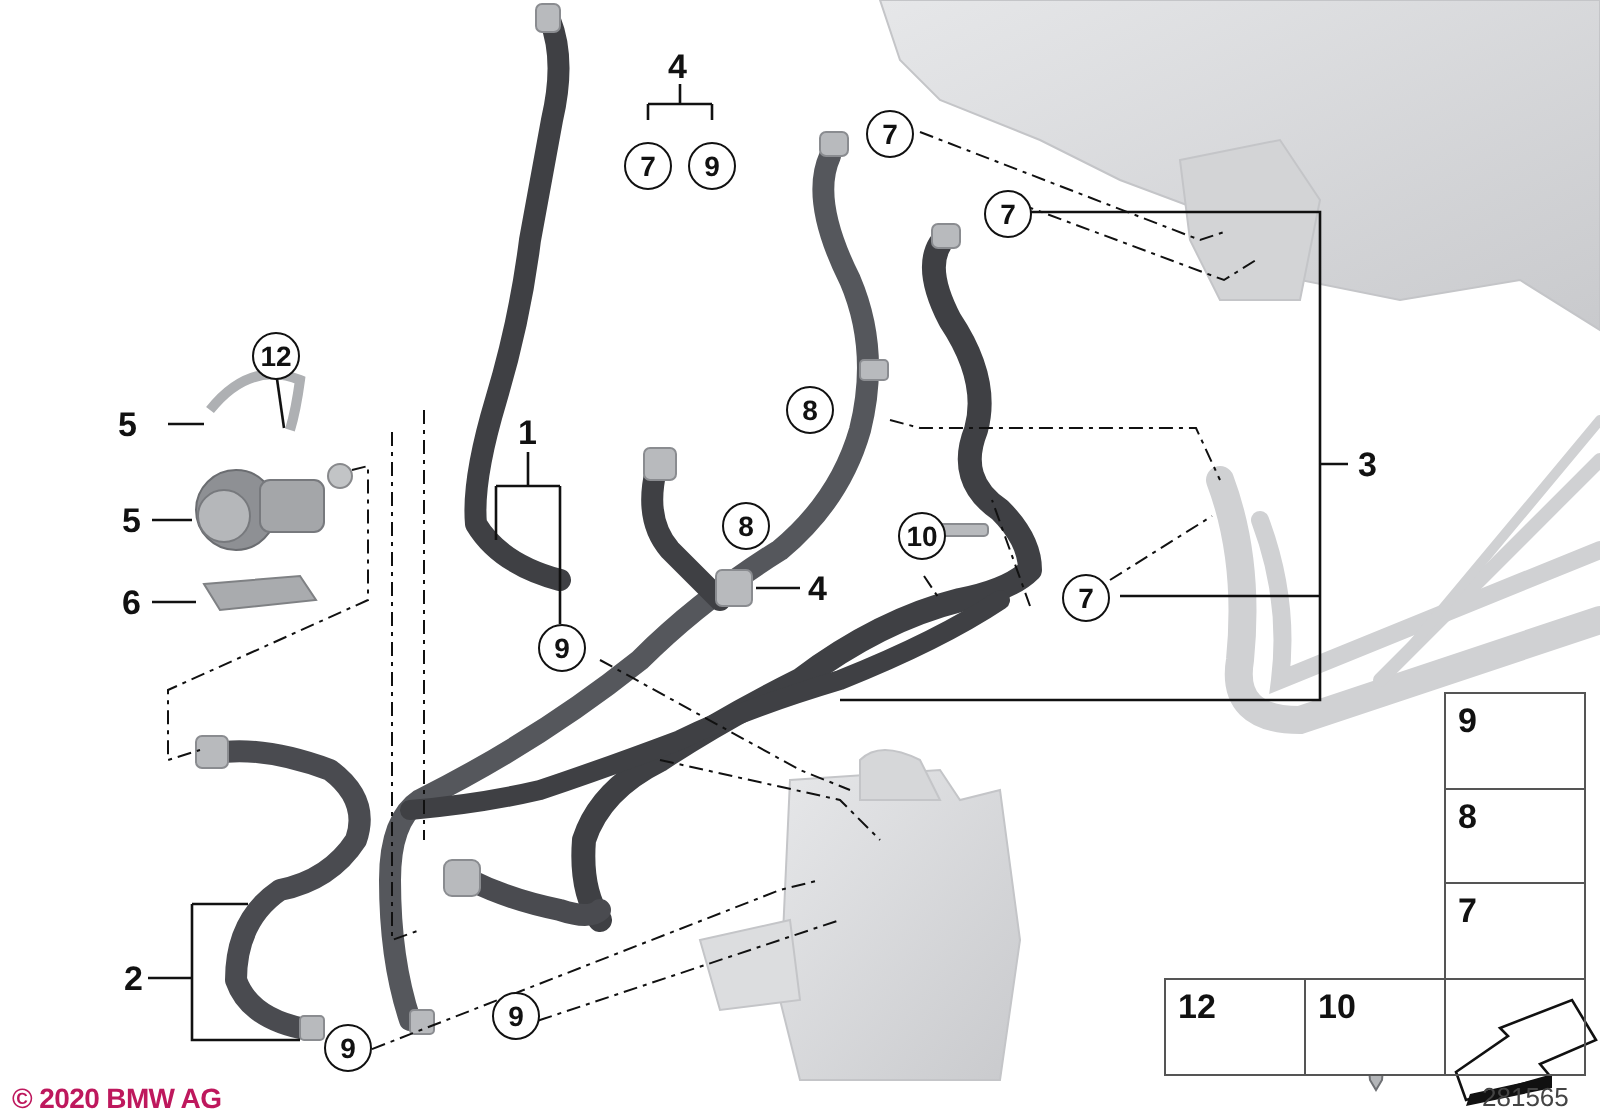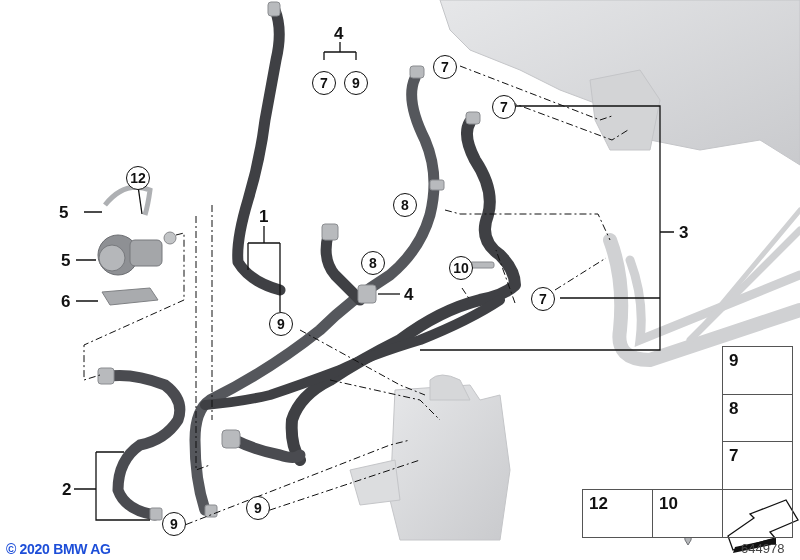--- a/index.html
+++ b/index.html
@@ -1,21 +1,21 @@
 <!DOCTYPE html>
 <html><head>
 <meta charset="utf-8">
 <style>
   html, body { margin:0; padding:0; background:#fff; }
   body { width:800px; height:560px; position:relative; overflow:hidden; font-family:"Liberation Sans", sans-serif; }
   #diagram { position:absolute; left:0; top:0; width:800px; height:560px; }
   .lbl { position:absolute; font-weight:bold; font-size:17px; color:#111; line-height:1; }
   .circ { position:absolute; width:22px; height:22px; border:1.6px solid #111; border-radius:50%; background:#fff;
           font-weight:bold; font-size:14px; text-align:center; line-height:22px; color:#111; box-sizing:content-box; }
-  .copyright { position:absolute; left:6px; top:541px; font-size:14px; font-weight:bold; color:#1d4ed8; letter-spacing:-0.3px; }
+  .copyright { position:absolute; left:6px; top:541px; font-size:14px; font-weight:bold; color:#be185d; letter-spacing:-0.3px; }
   .docnum { position:absolute; left:741px; top:541px; font-size:13px; color:#444; }
   .legend { position:absolute; border:1px solid #555; background:#fff; box-sizing:border-box; }
   .legend .num { position:absolute; left:6px; top:4px; font-weight:bold; font-size:17px; color:#111; }
 </style>
 </head>
 <body>
 
 <svg id="diagram" viewBox="0 0 800 560" xmlns="http://www.w3.org/2000/svg">
   <defs>
     <linearGradient id="ghost" x1="0" y1="0" x2="1" y2="1">
@@ -156,13 +156,13 @@
 </div>
 <div class="legend" style="left:582px;top:489px;width:71px;height:49px">
   <span class="num">12</span>
 </div>
 <div class="legend" style="left:652px;top:489px;width:71px;height:49px">
   <span class="num">10</span>
 </div>
 <div class="legend" style="left:722px;top:489px;width:71px;height:49px;background:transparent"></div>
 
 <span class="copyright">© 2020 BMW AG</span>
-<span class="docnum">644978</span>
+<span class="docnum">281565</span>
 
 </body></html>

